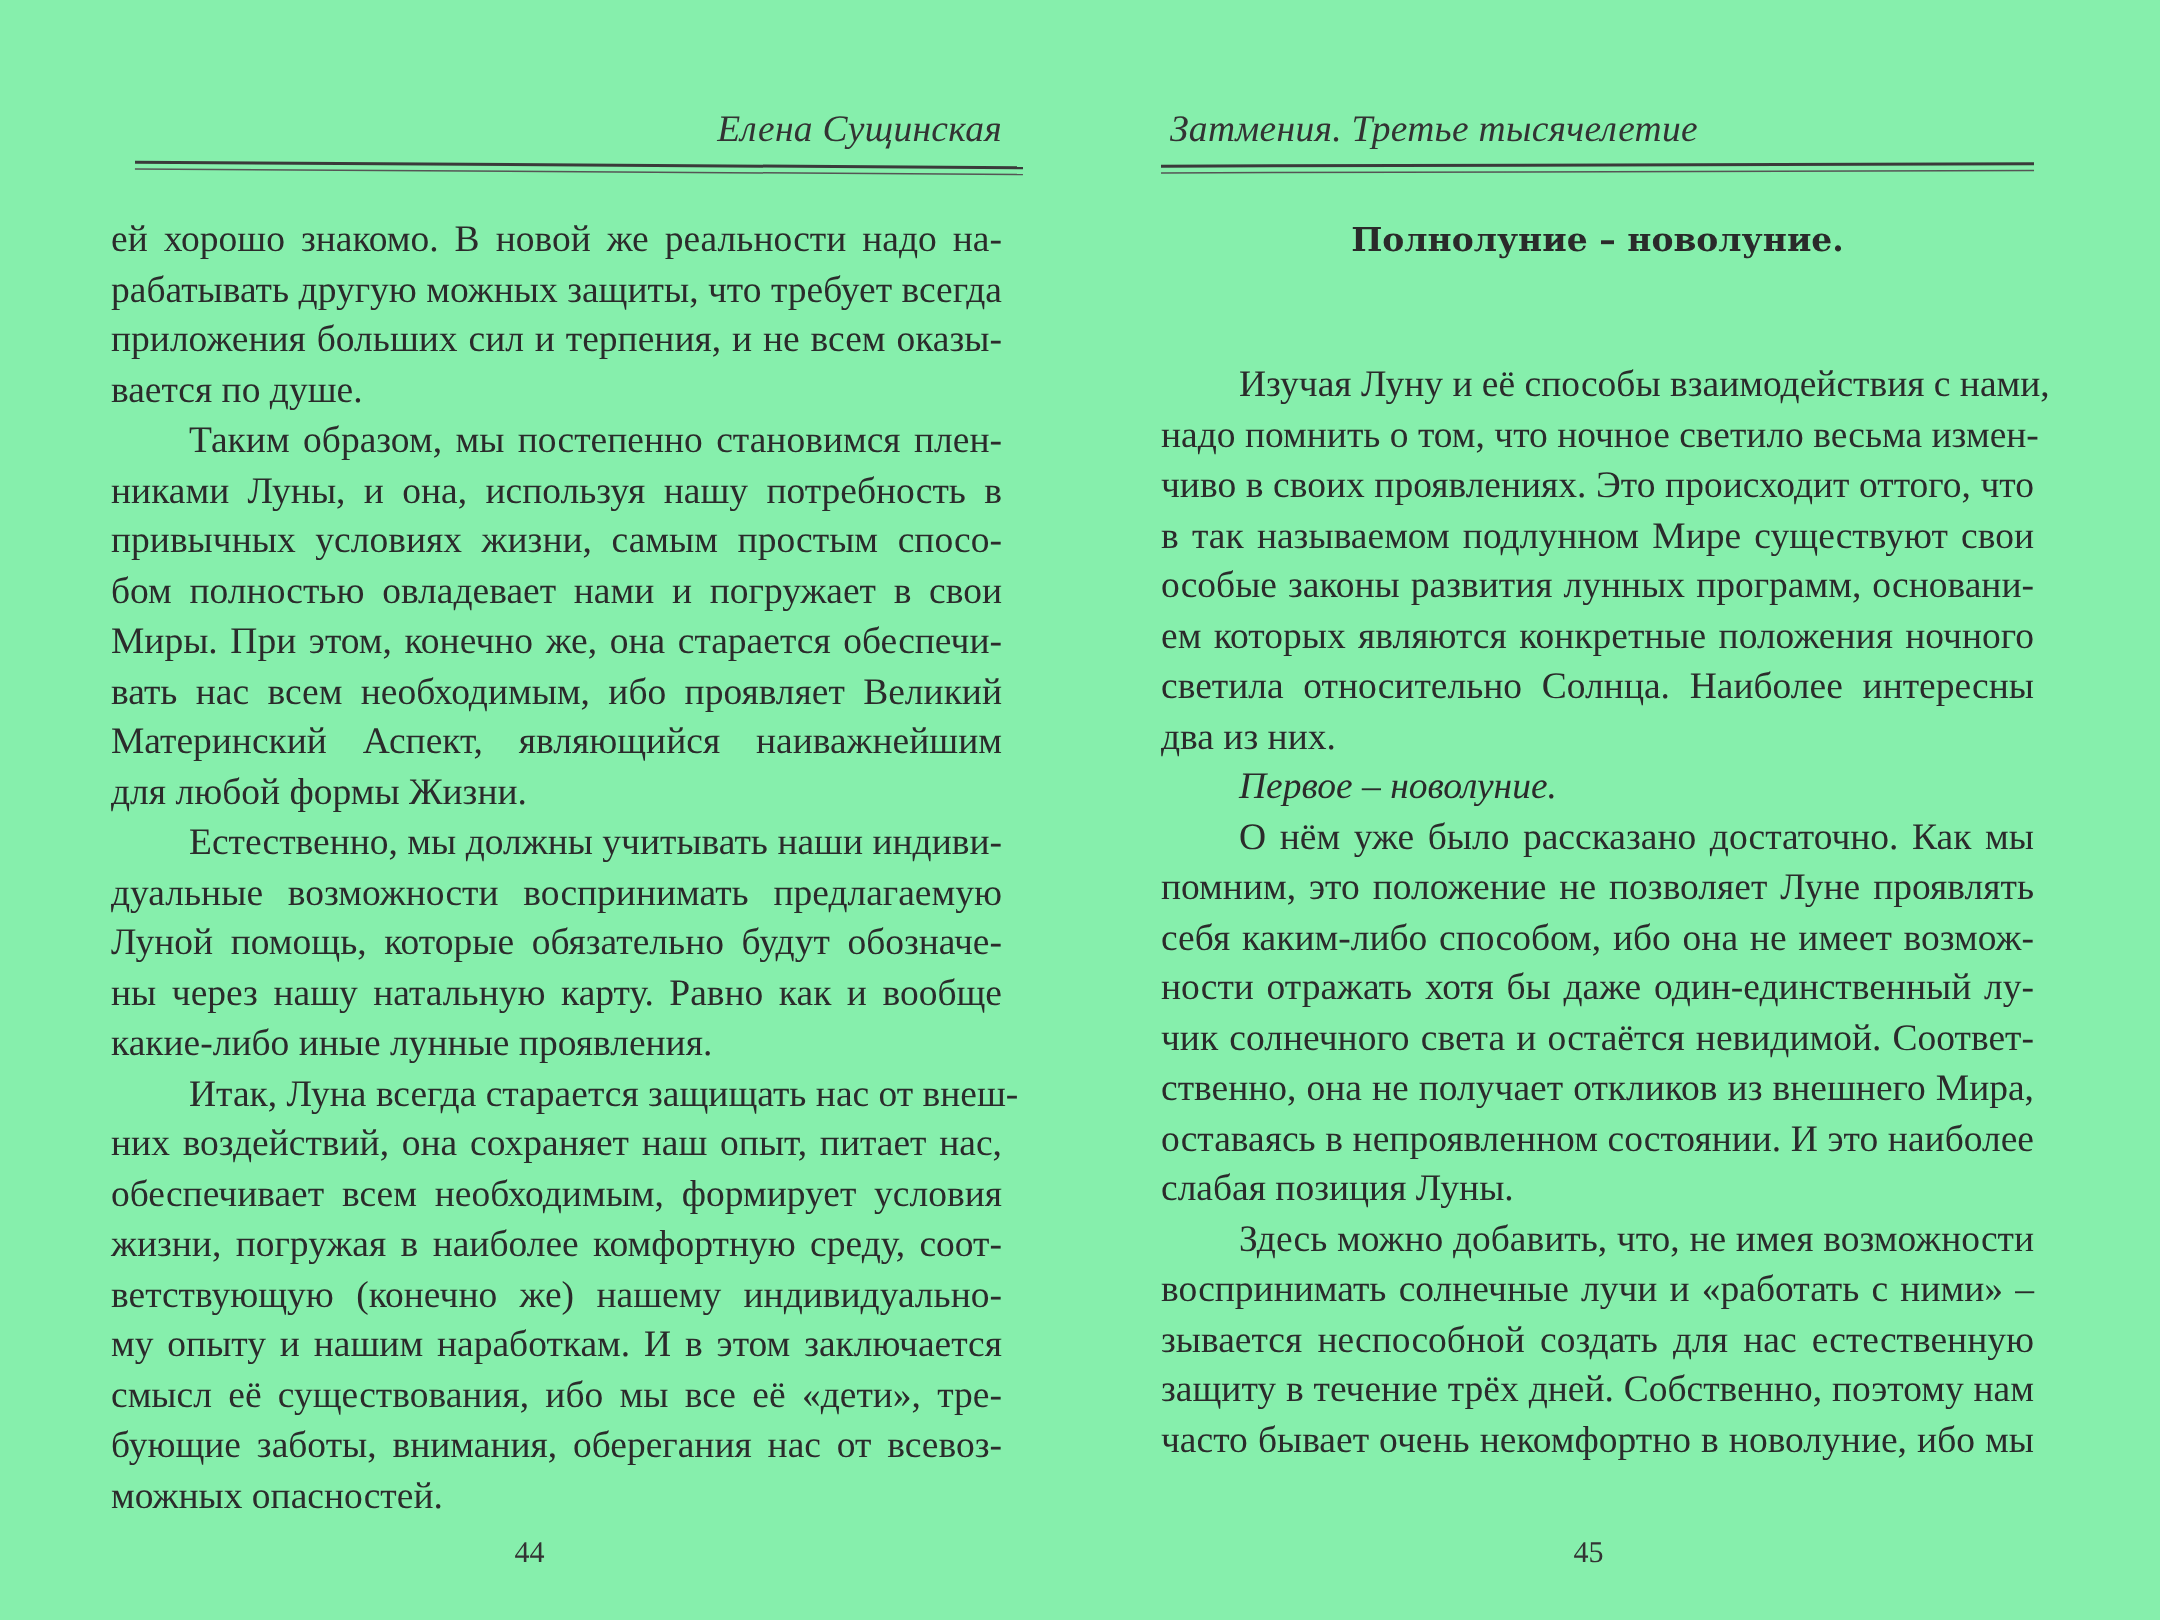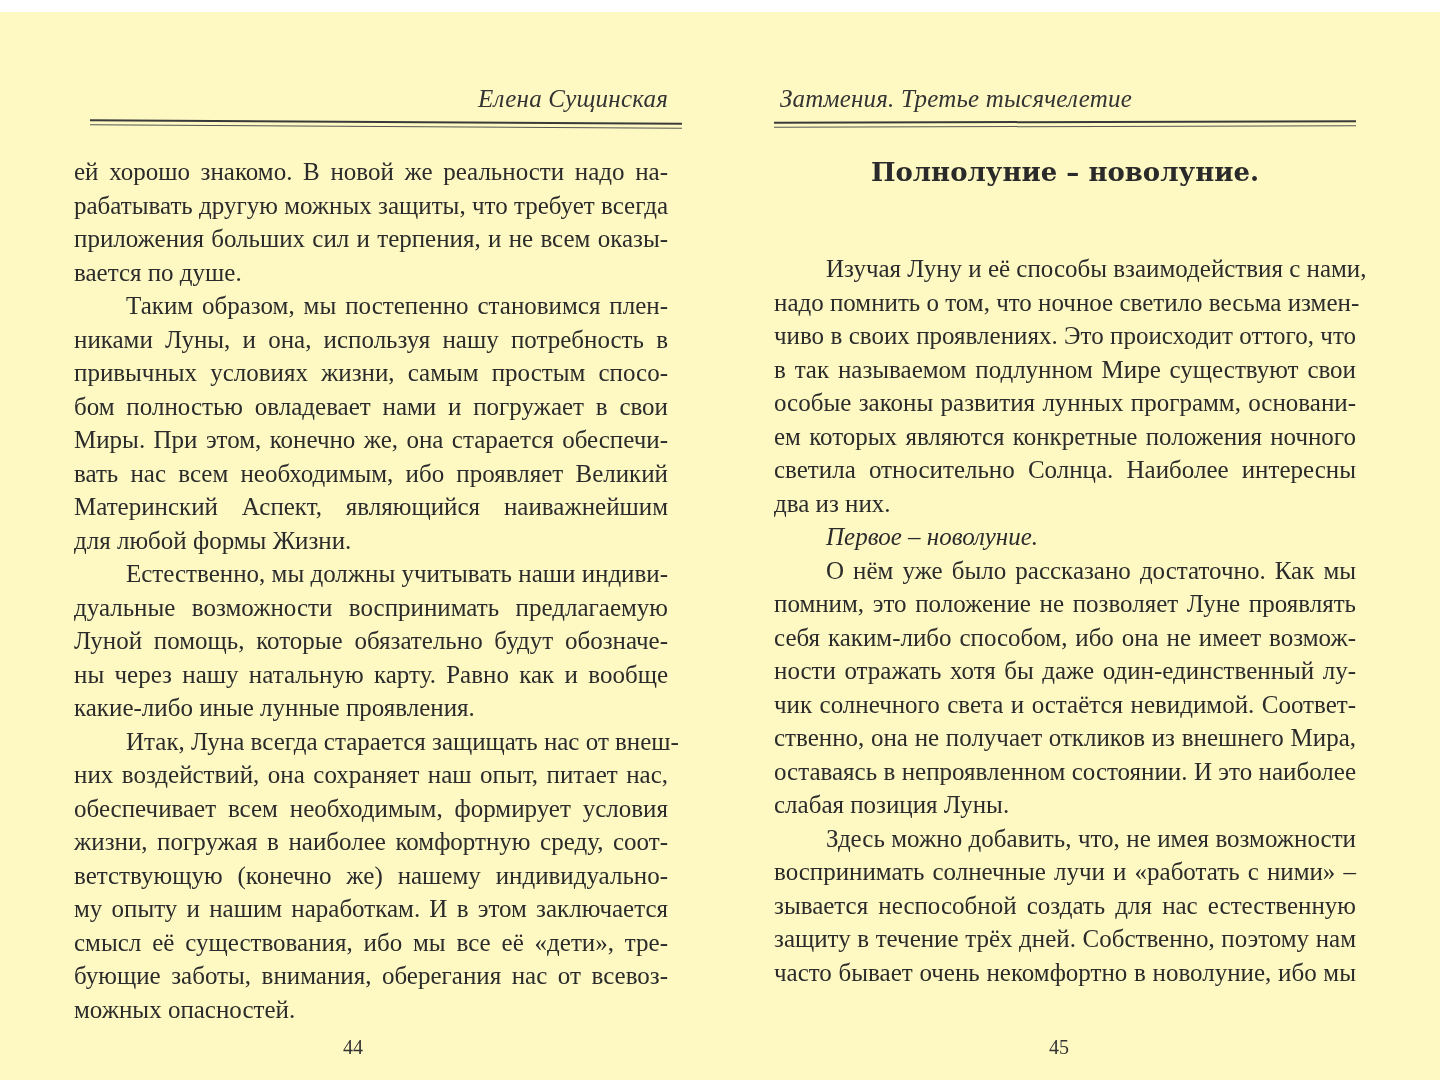--- a/index.html
+++ b/index.html
@@ -11,22 +11,21 @@
       width: 1440px;
       height: 1080px;
       position: relative;
       overflow: hidden;
       font-family: "Liberation Serif", "DejaVu Serif", serif;
       color: #2a2a2a;
     }
     .spread {
       position: absolute;
       inset: 0;
-      background: #fef9c3;
-      margin-top: 12px;
+      background: #86efac;
     }
     .page {
       position: absolute;
       top: 0;
       height: 1080px;
     }
     .page-left {
       left: 74px;
       width: 594px;
     }
@@ -108,21 +107,21 @@
       font-style: italic;
     }
     .chapter-title {
       position: absolute;
       top: 139px;
       left: 0;
       width: 582px;
       text-align: center;
       font-family: "DejaVu Serif", "Liberation Serif", serif;
       font-weight: bold;
-      font-size: 26px;
+      font-size: 22px;
       line-height: 42px;
       color: #2a2a2a;
     }
     .chapter-title .t-line {
       display: block;
     }
     .page-number {
       position: absolute;
       top: 1020px;
       font-size: 20px;

